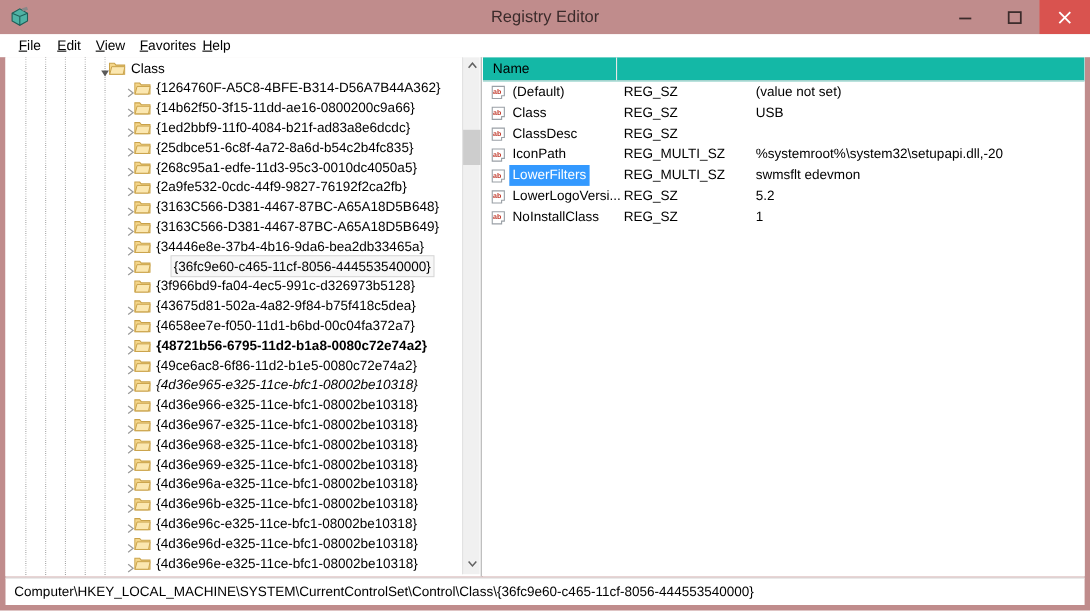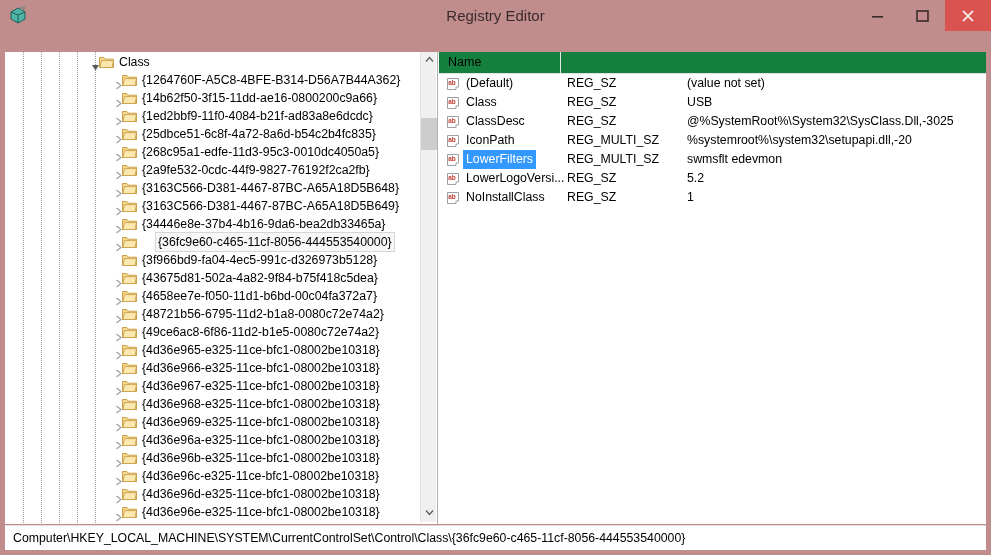--- a/index.html
+++ b/index.html
@@ -161,21 +161,21 @@
     position: absolute;
     left: 434px; top: 0;
     width: 547px; height: 472px;
     background: #ffffff;
     overflow: hidden;
   }
   .list-header {
     position: absolute;
     left: 0; top: 0;
     width: 547px; height: 22px;
-    background: #15803d;
+    background: #14b8a6;
     border-bottom: 1px solid #e0e0e0;
     box-sizing: border-box;
   }
   .col-head {
     position: absolute;
     top: 0; height: 21px;
     line-height: 21px;
     font-size: 12.5px;
     color: #000000;
     padding-left: 9px;
@@ -257,20 +257,27 @@
           <rect x="17" y="11" width="11" height="10" fill="none" stroke="#3b2b2b" stroke-width="1.6"></rect>
         </svg>
     </div>
     <div class="winbtn btn-close">
       <svg width="46" height="31" viewBox="0 0 46 31">
         <path d="M18,11 L28,21 M28,11 L18,21" stroke="#ffffff" stroke-width="1.7"></path>
       </svg>
     </div>
   </div>
 
+  <div class="menubar">
+      <div class="menuitem" style="left: 10px;"><u>F</u>ile</div>
+      <div class="menuitem" style="left: 45px;"><u>E</u>dit</div>
+      <div class="menuitem" style="left: 80px;"><u>V</u>iew</div>
+      <div class="menuitem" style="left: 120px;"><u>F</u>avorites</div>
+      <div class="menuitem" style="left: 177px;"><u>H</u>elp</div>
+    </div>
 
   <div class="client">
 
     <div class="tree-pane">
         <div class="guide" style="left: 90px;"></div>
         <div class="guide" style="left: 72px;"></div>
         <div class="guide" style="left: 54px;"></div>
         <div class="guide" style="left: 36px;"></div>
         <div class="guide" style="left: 18px;"></div>
       <div class="tree-rows">
@@ -412,41 +419,41 @@
             <span class="tree-label" style="left: 135px;">{4658ee7e-f050-11d1-b6bd-00c04fa372a7}</span>
           </div>
           <div class="tree-row">
             <span class="twisty" style="left: 109px;"><svg width="9" height="9" viewBox="0 0 9 9">
                 <path d="M2.5,1 L7,4.5 L2.5,8" fill="none" stroke="#9a9a9a" stroke-width="1.1"></path>
               </svg></span>
             <span class="folder" style="left: 117px;"><svg width="15" height="14" viewBox="0 0 15 14">
                 <path d="M0.5,2.5 L5,2.5 L6.4,4.2 L14.5,4.2 L14.5,12.5 L0.5,12.5 Z" fill="#f5d68a" stroke="#c9a24a" stroke-width="1"></path>
                 <path d="M2.6,5.6 L14.5,5.6 L13,12.5 L0.8,12.5 Z" fill="#fbe7b0" stroke="#c9a24a" stroke-width="0.9"></path>
               </svg></span>
-            <span class="tree-label" style="left: 135px;">{48721b56-6795-11d2-b1a8-0080c72e74a2}</span>
+            <span class="tree-label" style="left: 135px; font-weight: bold;">{48721b56-6795-11d2-b1a8-0080c72e74a2}</span>
           </div>
           <div class="tree-row">
             <span class="twisty" style="left: 109px;"><svg width="9" height="9" viewBox="0 0 9 9">
                 <path d="M2.5,1 L7,4.5 L2.5,8" fill="none" stroke="#9a9a9a" stroke-width="1.1"></path>
               </svg></span>
             <span class="folder" style="left: 117px;"><svg width="15" height="14" viewBox="0 0 15 14">
                 <path d="M0.5,2.5 L5,2.5 L6.4,4.2 L14.5,4.2 L14.5,12.5 L0.5,12.5 Z" fill="#f5d68a" stroke="#c9a24a" stroke-width="1"></path>
                 <path d="M2.6,5.6 L14.5,5.6 L13,12.5 L0.8,12.5 Z" fill="#fbe7b0" stroke="#c9a24a" stroke-width="0.9"></path>
               </svg></span>
             <span class="tree-label" style="left: 135px;">{49ce6ac8-6f86-11d2-b1e5-0080c72e74a2}</span>
           </div>
           <div class="tree-row">
             <span class="twisty" style="left: 109px;"><svg width="9" height="9" viewBox="0 0 9 9">
                 <path d="M2.5,1 L7,4.5 L2.5,8" fill="none" stroke="#9a9a9a" stroke-width="1.1"></path>
               </svg></span>
             <span class="folder" style="left: 117px;"><svg width="15" height="14" viewBox="0 0 15 14">
                 <path d="M0.5,2.5 L5,2.5 L6.4,4.2 L14.5,4.2 L14.5,12.5 L0.5,12.5 Z" fill="#f5d68a" stroke="#c9a24a" stroke-width="1"></path>
                 <path d="M2.6,5.6 L14.5,5.6 L13,12.5 L0.8,12.5 Z" fill="#fbe7b0" stroke="#c9a24a" stroke-width="0.9"></path>
               </svg></span>
-            <span class="tree-label" style="left: 135px;">{4d36e965-e325-11ce-bfc1-08002be10318}</span>
+            <span class="tree-label" style="left: 135px; font-style: italic;">{4d36e965-e325-11ce-bfc1-08002be10318}</span>
           </div>
           <div class="tree-row">
             <span class="twisty" style="left: 109px;"><svg width="9" height="9" viewBox="0 0 9 9">
                 <path d="M2.5,1 L7,4.5 L2.5,8" fill="none" stroke="#9a9a9a" stroke-width="1.1"></path>
               </svg></span>
             <span class="folder" style="left: 117px;"><svg width="15" height="14" viewBox="0 0 15 14">
                 <path d="M0.5,2.5 L5,2.5 L6.4,4.2 L14.5,4.2 L14.5,12.5 L0.5,12.5 Z" fill="#f5d68a" stroke="#c9a24a" stroke-width="1"></path>
                 <path d="M2.6,5.6 L14.5,5.6 L13,12.5 L0.8,12.5 Z" fill="#fbe7b0" stroke="#c9a24a" stroke-width="0.9"></path>
               </svg></span>
             <span class="tree-label" style="left: 135px;">{4d36e966-e325-11ce-bfc1-08002be10318}</span>
@@ -570,21 +577,20 @@
             <span class="cell c-type">REG_SZ</span>
             <span class="cell c-data">USB</span>
           </div>
           <div class="list-row">
             <span class="val-icon"><svg width="14" height="14" viewBox="0 0 14 14">
                 <path d="M1.5,1.5 L12.5,1.5 L12.5,10 L10,10 L10,12.5 L1.5,12.5 Z" fill="#ffffff" stroke="#9aa0a6" stroke-width="1"></path>
                 <text x="2.2" y="8.4" font-family="Liberation Sans, sans-serif" font-size="6.4" font-weight="bold" fill="#c0392b">ab</text>
               </svg></span>
             <span class="cell c-name">ClassDesc</span>
             <span class="cell c-type">REG_SZ</span>
-            <span class="cell c-data">@%SystemRoot%\System32\SysClass.Dll,-3025</span>
           </div>
           <div class="list-row">
             <span class="val-icon"><svg width="14" height="14" viewBox="0 0 14 14">
                 <path d="M1.5,1.5 L12.5,1.5 L12.5,10 L10,10 L10,12.5 L1.5,12.5 Z" fill="#ffffff" stroke="#9aa0a6" stroke-width="1"></path>
                 <text x="2.2" y="8.4" font-family="Liberation Sans, sans-serif" font-size="6.4" font-weight="bold" fill="#c0392b">ab</text>
               </svg></span>
             <span class="cell c-name">IconPath</span>
             <span class="cell c-type">REG_MULTI_SZ</span>
             <span class="cell c-data">%systemroot%\system32\setupapi.dll,-20</span>
           </div>

